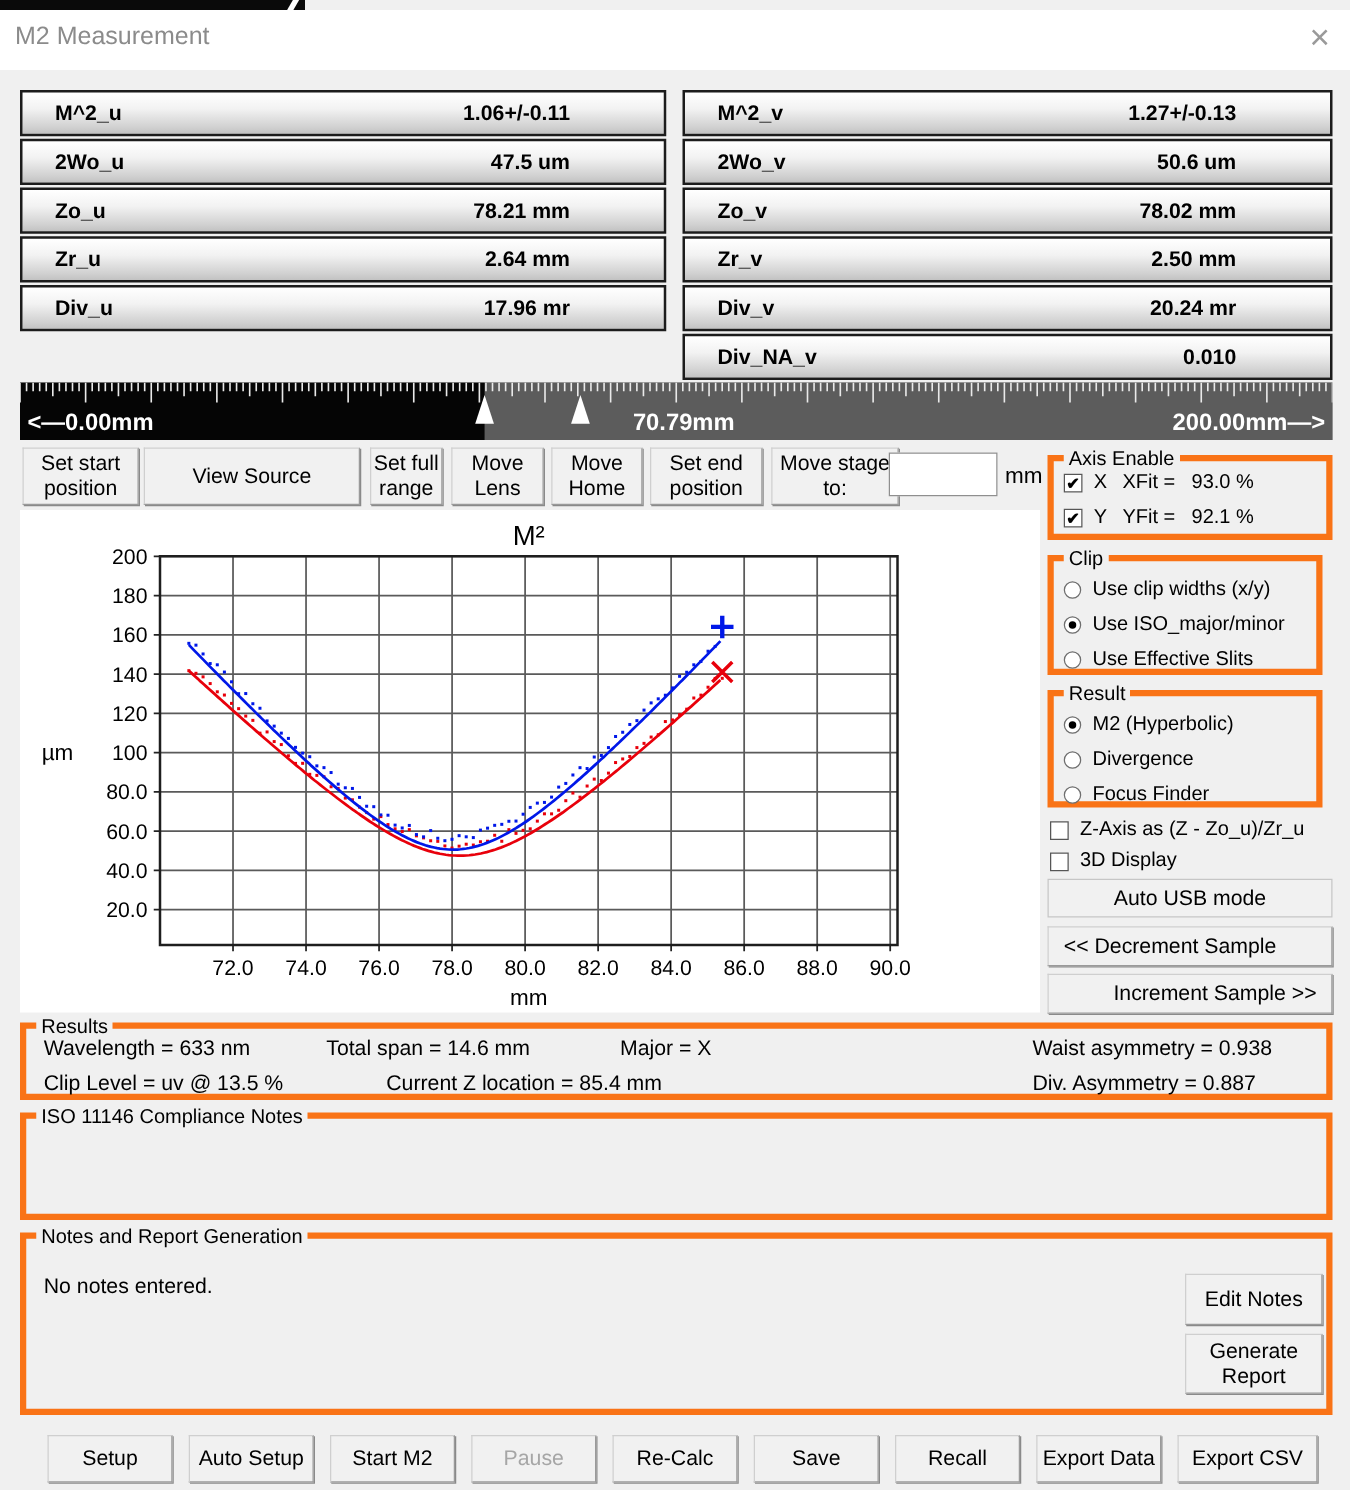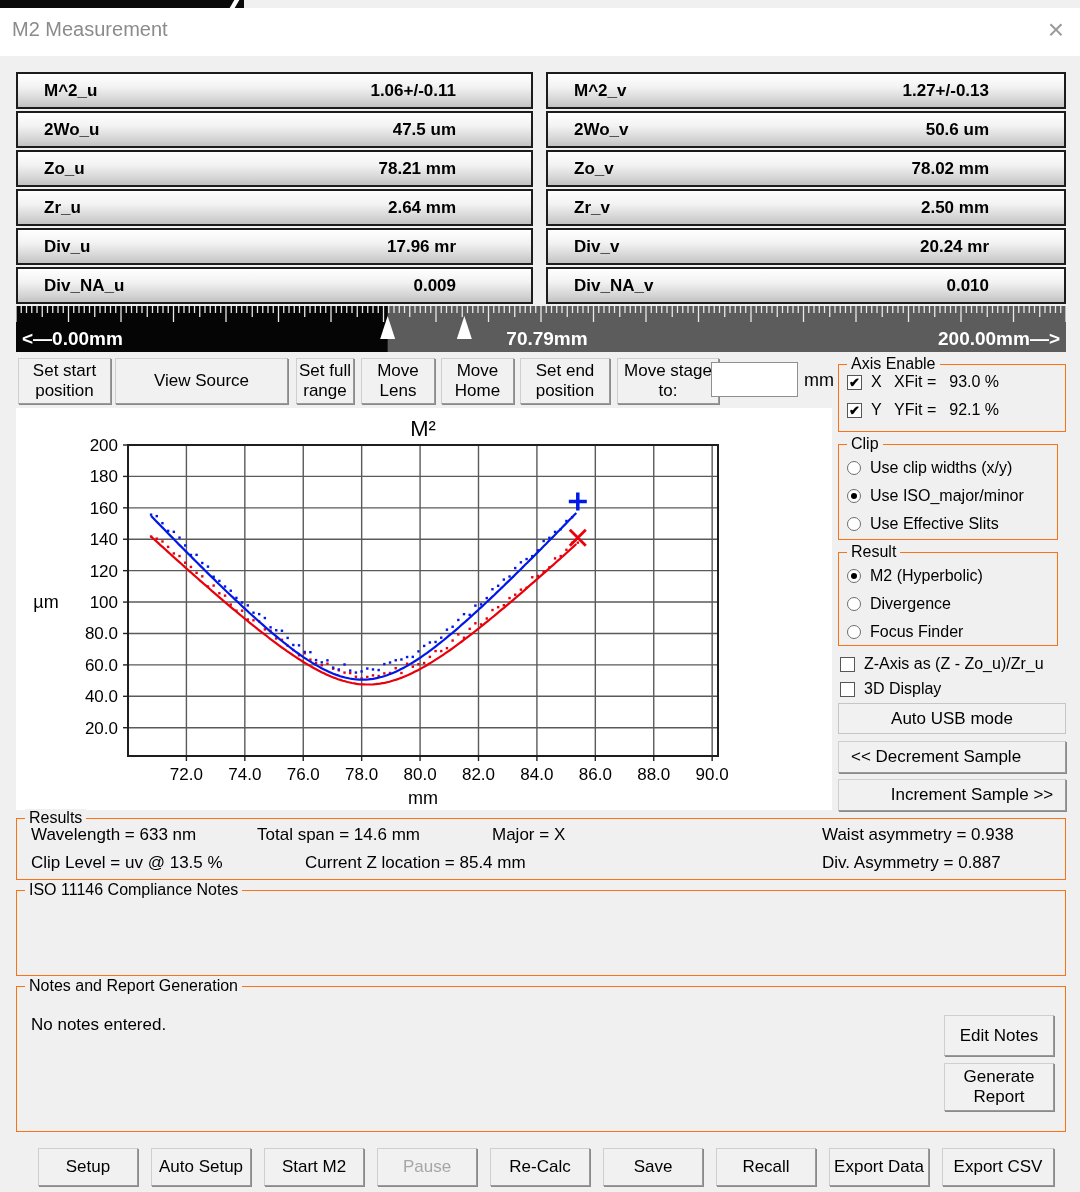--- a/index.html
+++ b/index.html
@@ -32,21 +32,21 @@
   .btn { position:absolute; background:#f1f1f1; border:1px solid #9a9a9a;
          border-top-color:#cfcfcf; border-left-color:#cfcfcf;
          box-shadow:1px 1px 0 #8a8a8a; color:#000; font-size:17px;
          display:flex; align-items:center; justify-content:center; text-align:center; cursor:default; line-height:1.15; }
   .btn.disabled { color:#a6a6a6; }
 
   .toolbar-input { position:absolute; background:#ffffff; border:1px solid #8f8f8f; font-size:16px; padding:2px 4px; }
   .plain-label { position:absolute; font-size:18px; color:#000; }
 
   
-  .groupbox { position:absolute; border:1px solid #f97316; }
+  .groupbox { position:absolute; border:5px solid #f97316; }
   .groupbox > .gtitle { position:absolute; top:-10px; left:8px; background:#f0f0f0; padding:0 4px; font-size:16px; color:#000; white-space:nowrap; }
 
   
   .opt-row { position:absolute; display:flex; align-items:center; gap:9px; font-size:16px; color:#000; white-space:nowrap; }
   .radio { width:14px; height:14px; border-radius:50%; background:#fff; border:1px solid #6e6e6e; position:relative; flex:0 0 auto; }
   .radio.sel::after { content:""; position:absolute; left:3px; top:3px; width:6px; height:6px; border-radius:50%; background:#000; }
   .cbox { width:15px; height:15px; background:#fff; border:1px solid #565656; position:relative; flex:0 0 auto; font-size:13px; line-height:13px; text-align:center; font-weight:bold; }
 
   
   #chart-panel { position:absolute; left:16px; top:408px; width:816px; height:402px; background:#ffffff; }
@@ -82,24 +82,20 @@
         <span class="lbl">Zo_u</span>
         <span class="val">78.21 mm</span>
       </div>
       <div class="mrow">
         <span class="lbl">Zr_u</span>
         <span class="val">2.64 mm</span>
       </div>
       <div class="mrow">
         <span class="lbl">Div_u</span>
         <span class="val">17.96 mr</span>
-      </div>
-      <div class="mrow">
-        <span class="lbl">Div_NA_u</span>
-        <span class="val">0.009</span>
       </div>
     </div>
   <div id="table-right" class="mtable" style="left:546px; top:72px; width:520px;">
       <div class="mrow">
         <span class="lbl">M^2_v</span>
         <span class="val">1.27+/-0.13</span>
       </div>
       <div class="mrow">
         <span class="lbl">2Wo_v</span>
         <span class="val">50.6 um</span>

